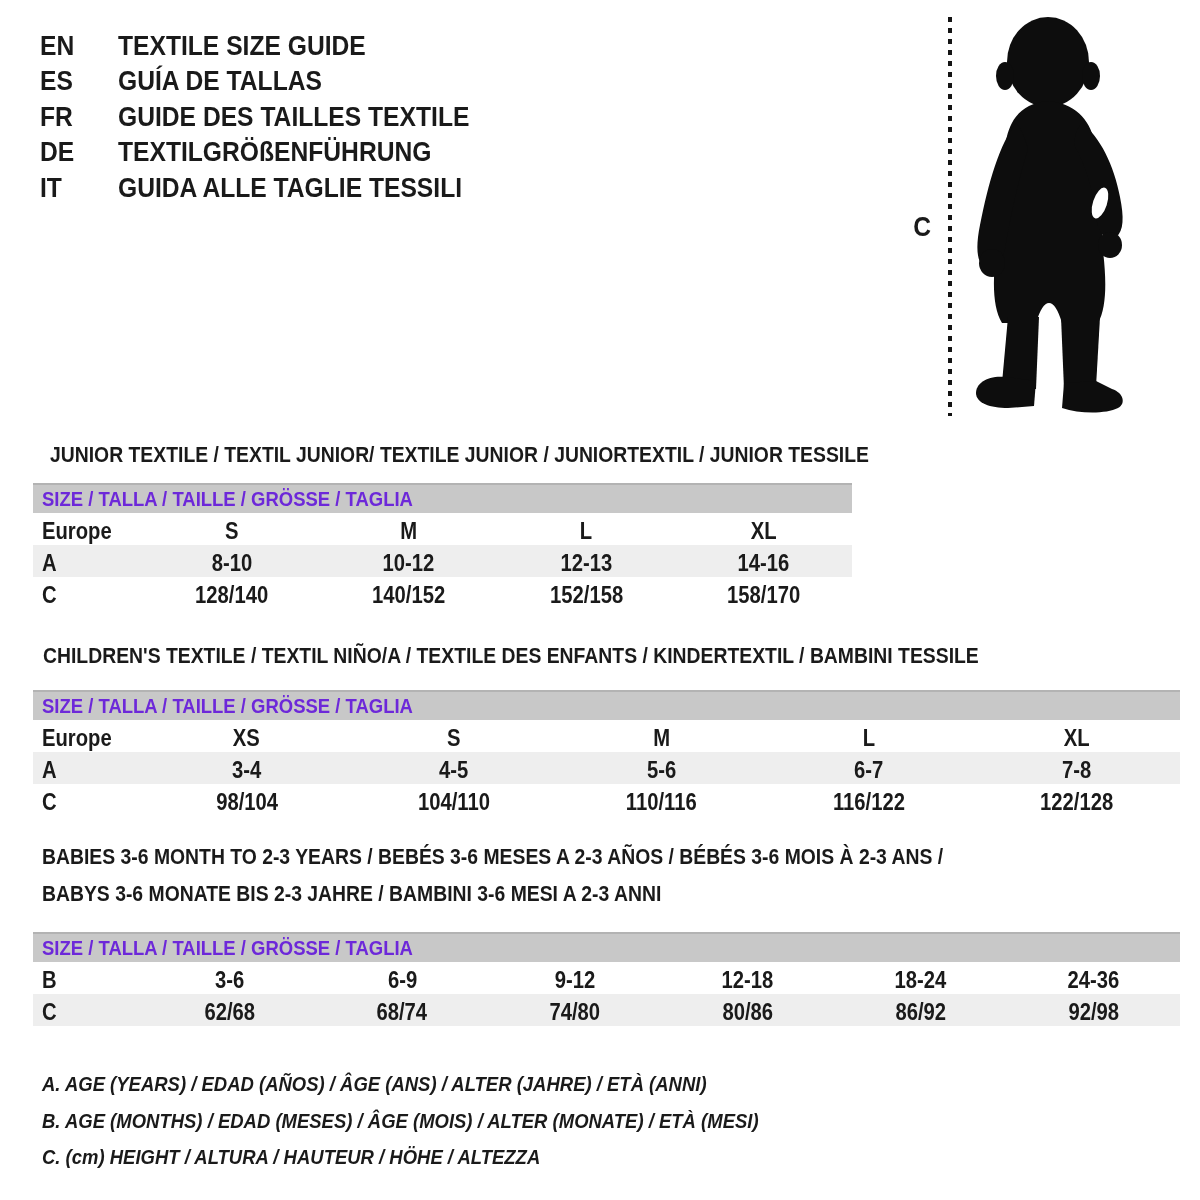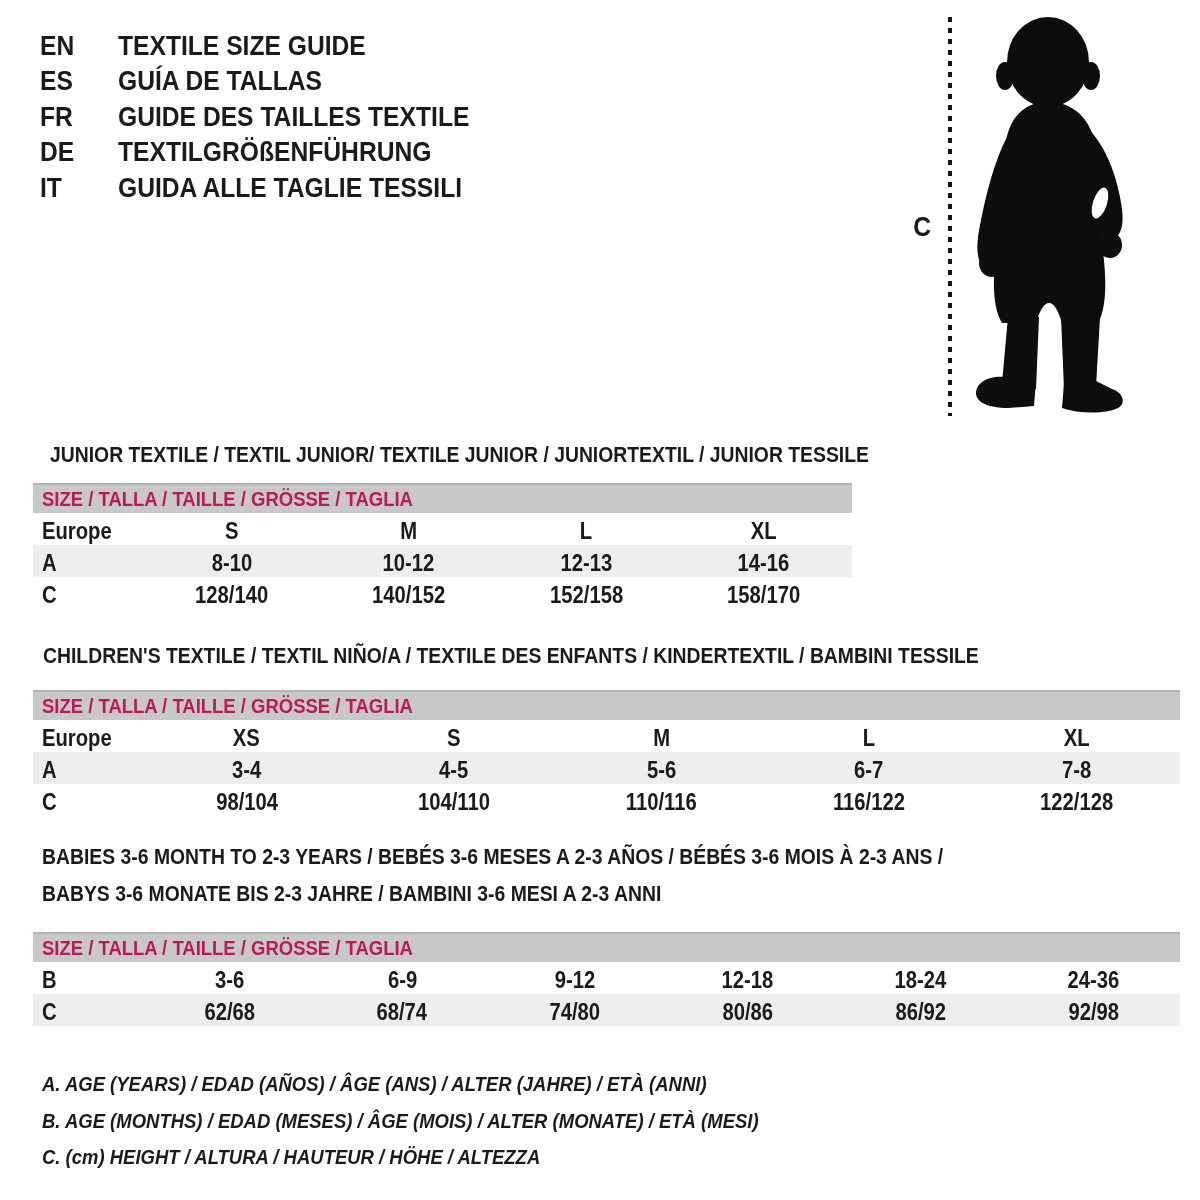--- a/index.html
+++ b/index.html
@@ -40,21 +40,21 @@
   .size-table { left:33px; }
   #junior-table   { top:483px; width:819px;  }
   #children-table { top:690px; width:1147px; }
   #babies-table   { top:932px; width:1147px; }
 
   .size-bar {
     height:30px; box-sizing:border-box;
     background:#c8c8c8; border-top:2px solid #b3b3b3;
     display:flex; align-items:center;
     padding-left:9px;
-    font-size:21px; font-weight:700; color:#be185d;
+    font-size:21px; font-weight:700; color:#6d28d9;
   }
   .trow { height:32px; display:flex; align-items:flex-end; font-size:23px; font-weight:700; }
   .trow.alt { background:#eeeeee; }
   .tlabel { flex:0 0 110px; width:110px; box-sizing:border-box; padding-left:9px; }
   .tcell  { flex:1 1 0; text-align:center; }
 
   
   #legend { left:42px; top:1066px;font-style:italic; }
   .legend-line { font-size:21px; font-weight:700; line-height:36.5px; }
 </style>

